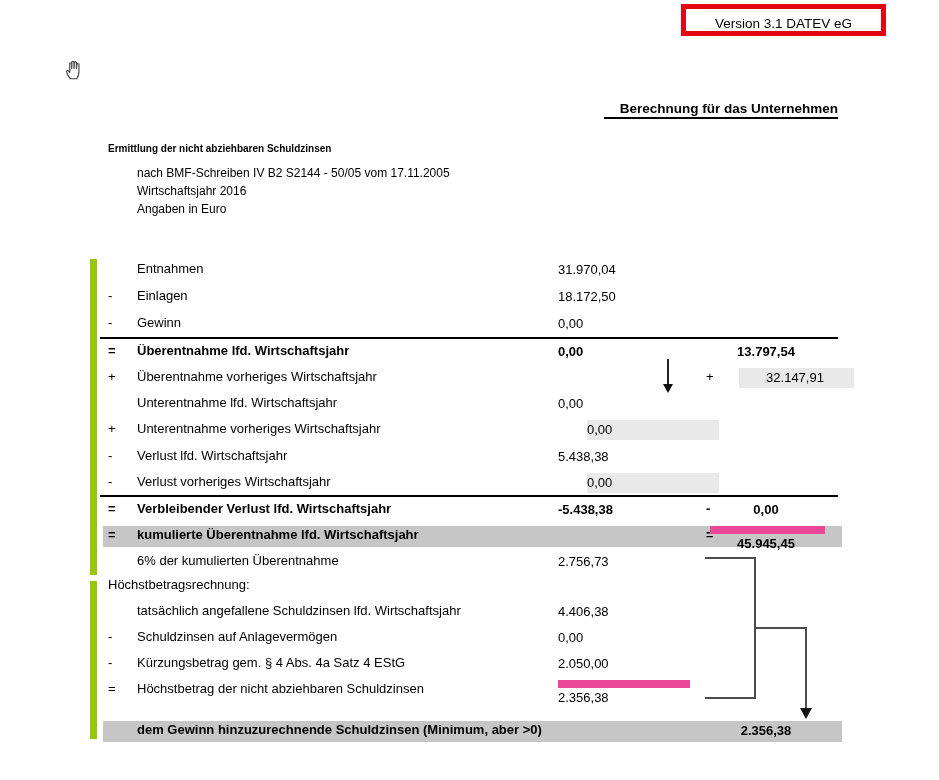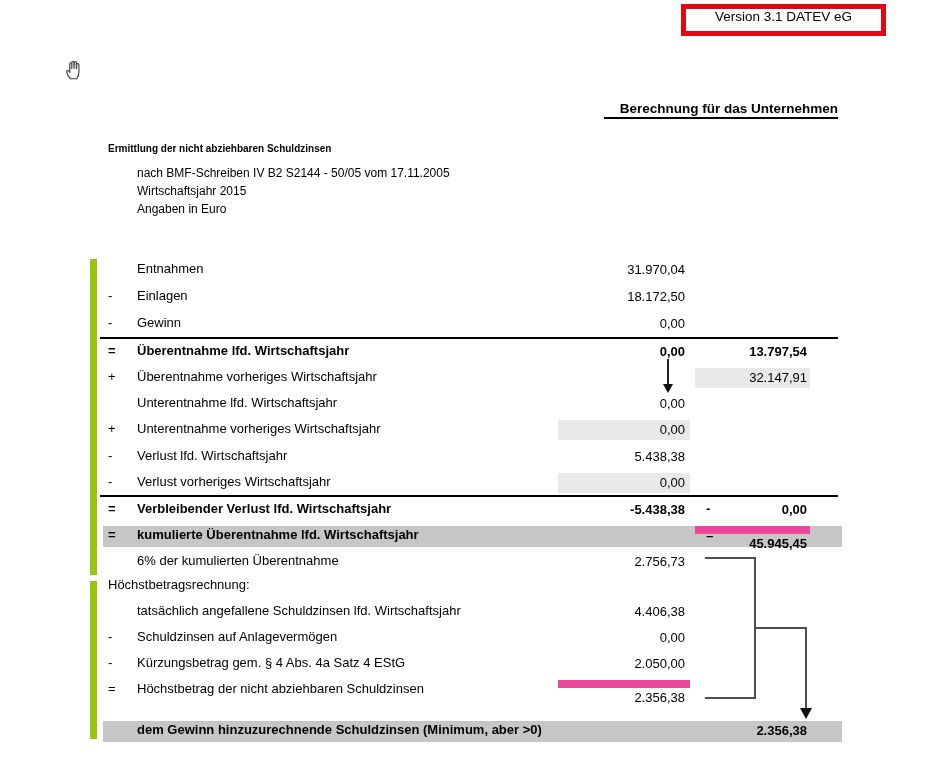--- a/index.html
+++ b/index.html
@@ -6,21 +6,21 @@
     --green:#97c50e; --red:#e30613; --hlgray:#c6c6c6; --cellgray:#e9e9e9; --line:#4d4d4d;
   }
   html,body{margin:0;padding:0;}
   body{
     width:939px;height:780px;background:#ffffff;position:relative;overflow:hidden;
     font-family:"Liberation Sans", sans-serif;color:#000;
   }
   .abs{position:absolute;}
   #version-box{
     left:681px;top:4px;width:205px;height:32px;border:5px solid var(--red);
-    box-sizing:border-box;display:flex;align-items:flex-start;justify-content:center;
+    box-sizing:border-box;display:flex;align-items:flex-end;justify-content:center;
     font-size:13.5px;background:#fff;
   }
   #hand-cursor{left:62px;top:56px;width:26px;height:26px;}
   #section-header{
     top:101px;right:101px;font-weight:bold;font-size:13.5px;
     border-bottom:2px solid #000;padding-bottom:1px;white-space:nowrap;padding-left:16px;
   }
   #doc-title{left:108px;top:143px;font-size:10px;font-weight:bold;white-space:nowrap;}
   .subtitle{left:137px;font-size:12px;white-space:nowrap;}
   #sub1{top:166px}#sub2{top:184px}#sub3{top:202px}
@@ -29,25 +29,25 @@
   #greenbar-bottom{top:581px;height:158px;}
   #calc-table{position:absolute;left:0;top:0;width:939px;height:772px;}
   .row{position:absolute;left:0;width:939px;height:26px;font-size:13px;}
   .row.bold{font-weight:bold;}
   .row .rowbar{position:absolute;left:103px;top:3px;width:739px;height:21px;background:var(--hlgray);}
   .row .hline{position:absolute;left:100px;top:-2px;width:738px;height:2px;background:#000;}
   .row .op{position:absolute;left:108px;top:4px;}
   .row .label{position:absolute;left:137px;top:4px;white-space:nowrap;}
   .row .label.noindent{left:108px;}
   .row .v1{position:absolute;left:558px;top:3px;width:132px;height:20px;line-height:20px;
-    text-align:right;padding-right:5px;box-sizing:border-box;}
+    padding-right:5px;box-sizing:border-box;}
   .row .op2{position:absolute;left:706px;top:4px;}
-  .row .v2{position:absolute;left:695px;top:3px;width:115px;height:20px;line-height:20px;
-    text-align:right;padding-right:3px;box-sizing:border-box;}
-  .row .gbox{background:var(--cellgray);}
+  .row .v2{position:absolute;left:710px;top:3px;width:115px;height:20px;line-height:20px;
+    text-align:center;padding-right:3px;box-sizing:border-box;}
+  .row .gbox{background:var(--cellgray);margin-left:29px;}
   .row .topline{border-top:8px solid #ec4899;}
   #flow-overlay{position:absolute;left:0;top:0;pointer-events:none;}
 </style>
 </head>
 <body>
 
 <div id="version-box" class="abs">
   <span>Version 3.1 DATEV eG</span>
 </div>
 
@@ -57,21 +57,21 @@
              C7.2 5.9 9 5.9 9 7.2 L9 11.5 L9.1 5.8 C9.15 4.5 11 4.5 11 5.8 L11.1 11.4
              L11.4 6.2 C11.5 4.9 13.3 5 13.3 6.3 L13.3 11.6 L13.7 7.8 C13.85 6.6 15.6 6.7 15.6 7.9
              L15.6 15 C15.6 17.5 14.8 19.3 13.6 21 Z" fill="#ffffff" stroke="#444" stroke-width="1.1" stroke-linejoin="round"></path>
   </svg>
 </div>
 
 <div id="section-header" class="abs">Berechnung für das Unternehmen</div>
 
 <div id="doc-title" class="abs">Ermittlung der nicht abziehbaren Schuldzinsen</div>
 <div id="sub1" class="abs subtitle">nach BMF-Schreiben IV B2 S2144 - 50/05 vom 17.11.2005</div>
-<div id="sub2" class="abs subtitle">Wirtschaftsjahr 2015</div>
+<div id="sub2" class="abs subtitle">Wirtschaftsjahr 2016</div>
 <div id="sub3" class="abs subtitle">Angaben in Euro</div>
 
 <div id="greenbar-top" class="abs greenbar"></div>
 <div id="greenbar-bottom" class="abs greenbar"></div>
 
 <div id="calc-table">
     <div class="row" style="top: 257px;">
       <div class="label">Entnahmen</div>
       <div class="v1">31.970,04</div>
     </div>

